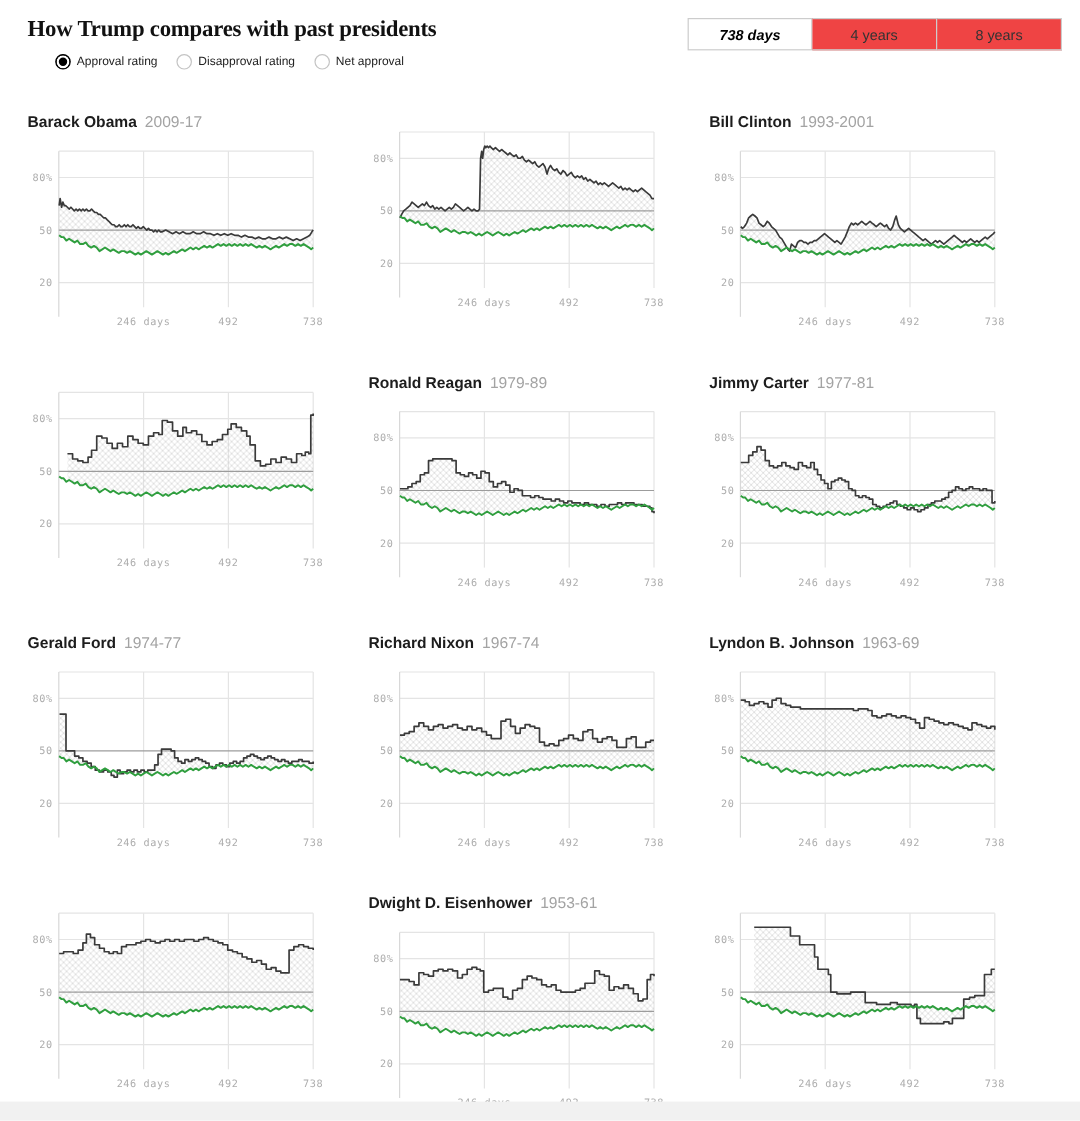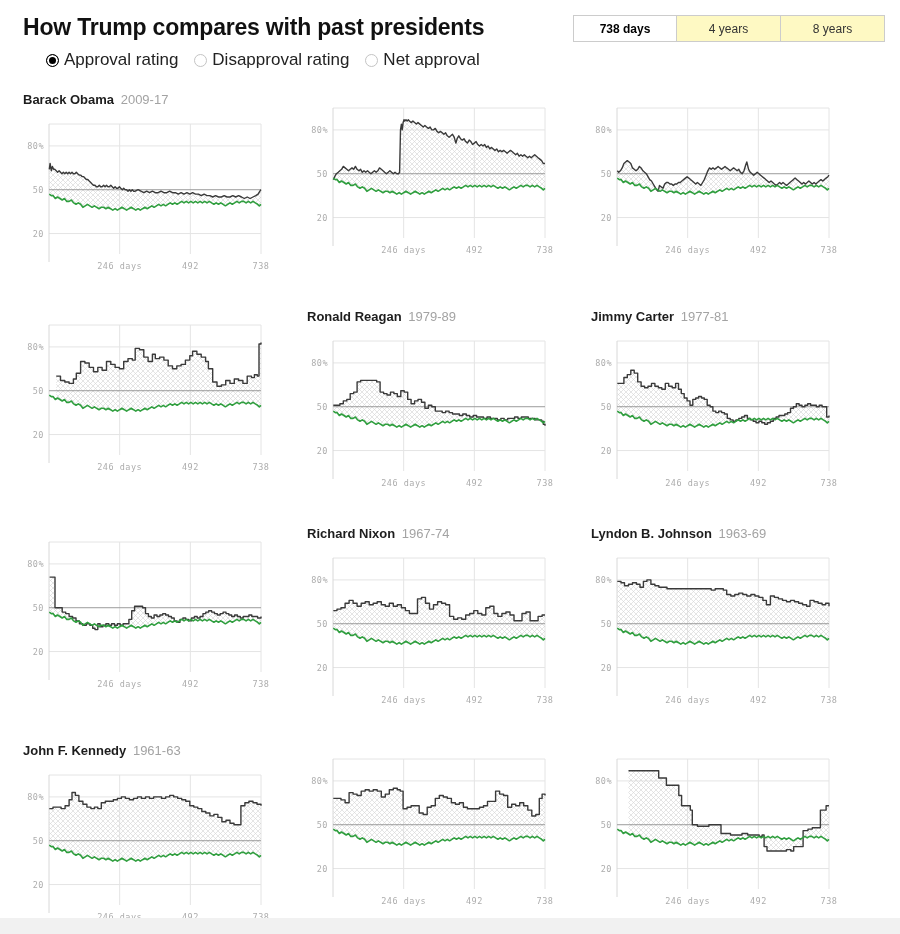--- a/index.html
+++ b/index.html
@@ -1,35 +1,35 @@
 <!DOCTYPE html>
 <html><head>
 <meta charset="utf-8">
 <style>
   * { margin:0; padding:0; box-sizing:border-box; }
   html,body { width:900px; height:934px; background:#fff; overflow:hidden;
               font-family:"Liberation Sans", sans-serif; position:relative; }
   .header { position:relative; padding:14px 15px 0 23px; }
-  .page-title { font-size:23px; font-weight:bold; color:#111; letter-spacing:-0.2px; }
+  .page-title { font-size:19px; font-weight:bold; color:#111; letter-spacing:-0.2px;font-family:Liberation Serif, serif; }
   .range-group { position:absolute; top:15px; right:15px; display:flex; }
   .range-btn { width:104px; height:27px; border:1px solid #ccc; border-left-width:0;
-               background:#fef9c3; color:#333; font-size:12px; display:flex;
+               background:#ef4444; color:#333; font-size:12px; display:flex;
                align-items:center; justify-content:center; cursor:pointer;
                font-family:"Liberation Sans", sans-serif; }
   .range-btn:first-child { border-left-width:1px; }
-  .range-btn.selected { background:#fff; font-weight:bold; color:#000; }
+  .range-btn.selected { background:#fff; font-weight:bold; color:#000;font-style:italic; }
   .radio-row { display:flex; gap:16px; margin:9px 0 0 23px; align-items:center; }
   .radio-item { display:flex; gap:5px; align-items:center; cursor:pointer; }
   .radio-dot { width:13px; height:13px; border-radius:50%; background:#fff;
                border:1px solid #c4c4c4; flex:0 0 auto; }
   .radio-dot.selected { background:#000; border:1px solid #000;
                box-shadow: inset 0 0 0 2px #fff; }
-  .radio-label { font-size:17px; color:#222; }
+  .radio-label { font-size:10px; color:#222; }
   .charts-grid { display:grid; grid-template-columns:repeat(3,240px);
-                 column-gap:44px; row-gap:35px; padding-left:23px; margin-top:22px; }
+                 column-gap:44px; row-gap:35px; padding-left:23px; margin-top:36px; }
   .chart-cell { width:240px; }
   .chart-title { font-size:13px; height:16px; white-space:nowrap; }
   .pres-name { font-weight:bold; color:#1d1d1d; }
   .pres-years { color:#a3a3a3; margin-left:3px; }
   .chart-svg { margin-top:12px; display:block; overflow:visible; }
   .footer-strip { position:absolute; left:0; bottom:0; width:900px; height:16px;
                   background:#f1f1f1; }
 </style>
 </head>
 <body>
@@ -109,20 +109,23 @@
         <text x="21" y="28.910112359550563" text-anchor="end" font-family="&quot;DejaVu Sans Mono&quot;, monospace" font-size="8.5" letter-spacing="0.5" fill="#adadad">80%</text>
         <text x="21" y="72.73033707865169" text-anchor="end" font-family="&quot;DejaVu Sans Mono&quot;, monospace" font-size="8.5" letter-spacing="0.5" fill="#adadad">50</text>
         <text x="21" y="116.5505617977528" text-anchor="end" font-family="&quot;DejaVu Sans Mono&quot;, monospace" font-size="8.5" letter-spacing="0.5" fill="#adadad">20</text>
         <text x="96.66666666666666" y="149" text-anchor="middle" font-family="&quot;DejaVu Sans Mono&quot;, monospace" font-size="8.5" letter-spacing="0.5" fill="#adadad">246 days</text>
         <text x="167.33333333333331" y="149" text-anchor="middle" font-family="&quot;DejaVu Sans Mono&quot;, monospace" font-size="8.5" letter-spacing="0.5" fill="#adadad">492</text>
         <text x="238" y="149" text-anchor="middle" font-family="&quot;DejaVu Sans Mono&quot;, monospace" font-size="8.5" letter-spacing="0.5" fill="#adadad">738</text>
       </svg>
     </div>
 
   <div class="chart-cell">
+    <div class="chart-title">
+      <span class="pres-name">Bill Clinton </span><span class="pres-years">1993-2001</span>
+    </div>
   <svg width="240" height="154" class="chart-svg">
         <defs>
           <pattern id="hatch2" width="5" height="5" patternUnits="userSpaceOnUse">
             <path d="M0,5 L5,0 M0,0 L5,5" stroke="#d4d4d4" stroke-width="0.6"></path>
           </pattern>
         </defs>
         <line x1="26" x2="238" y1="4" y2="4" stroke="#e4e4e4"></line>
         <line x1="26" x2="238" y1="25.910112359550563" y2="25.910112359550563" stroke="#e4e4e4"></line>
         <line x1="26" x2="238" y1="113.5505617977528" y2="113.5505617977528" stroke="#e4e4e4"></line>
         <line x1="96.66666666666666" x2="96.66666666666666" y1="4" y2="134" stroke="#e4e4e4"></line>
@@ -223,20 +226,23 @@
         <text x="21" y="28.910112359550563" text-anchor="end" font-family="&quot;DejaVu Sans Mono&quot;, monospace" font-size="8.5" letter-spacing="0.5" fill="#adadad">80%</text>
         <text x="21" y="72.73033707865169" text-anchor="end" font-family="&quot;DejaVu Sans Mono&quot;, monospace" font-size="8.5" letter-spacing="0.5" fill="#adadad">50</text>
         <text x="21" y="116.5505617977528" text-anchor="end" font-family="&quot;DejaVu Sans Mono&quot;, monospace" font-size="8.5" letter-spacing="0.5" fill="#adadad">20</text>
         <text x="96.66666666666666" y="149" text-anchor="middle" font-family="&quot;DejaVu Sans Mono&quot;, monospace" font-size="8.5" letter-spacing="0.5" fill="#adadad">246 days</text>
         <text x="167.33333333333331" y="149" text-anchor="middle" font-family="&quot;DejaVu Sans Mono&quot;, monospace" font-size="8.5" letter-spacing="0.5" fill="#adadad">492</text>
         <text x="238" y="149" text-anchor="middle" font-family="&quot;DejaVu Sans Mono&quot;, monospace" font-size="8.5" letter-spacing="0.5" fill="#adadad">738</text>
       </svg>
     </div>
 
   <div class="chart-cell">
+    <div class="chart-title">
+      <span class="pres-name">Gerald Ford </span><span class="pres-years">1974-77</span>
+    </div>
   <svg width="240" height="154" class="chart-svg">
         <defs>
           <pattern id="hatch6" width="5" height="5" patternUnits="userSpaceOnUse">
             <path d="M0,5 L5,0 M0,0 L5,5" stroke="#d4d4d4" stroke-width="0.6"></path>
           </pattern>
         </defs>
         <line x1="26" x2="238" y1="4" y2="4" stroke="#e4e4e4"></line>
         <line x1="26" x2="238" y1="25.910112359550563" y2="25.910112359550563" stroke="#e4e4e4"></line>
         <line x1="26" x2="238" y1="113.5505617977528" y2="113.5505617977528" stroke="#e4e4e4"></line>
         <line x1="96.66666666666666" x2="96.66666666666666" y1="4" y2="134" stroke="#e4e4e4"></line>
@@ -310,23 +316,20 @@
         <text x="21" y="28.910112359550563" text-anchor="end" font-family="&quot;DejaVu Sans Mono&quot;, monospace" font-size="8.5" letter-spacing="0.5" fill="#adadad">80%</text>
         <text x="21" y="72.73033707865169" text-anchor="end" font-family="&quot;DejaVu Sans Mono&quot;, monospace" font-size="8.5" letter-spacing="0.5" fill="#adadad">50</text>
         <text x="21" y="116.5505617977528" text-anchor="end" font-family="&quot;DejaVu Sans Mono&quot;, monospace" font-size="8.5" letter-spacing="0.5" fill="#adadad">20</text>
         <text x="96.66666666666666" y="149" text-anchor="middle" font-family="&quot;DejaVu Sans Mono&quot;, monospace" font-size="8.5" letter-spacing="0.5" fill="#adadad">246 days</text>
         <text x="167.33333333333331" y="149" text-anchor="middle" font-family="&quot;DejaVu Sans Mono&quot;, monospace" font-size="8.5" letter-spacing="0.5" fill="#adadad">492</text>
         <text x="238" y="149" text-anchor="middle" font-family="&quot;DejaVu Sans Mono&quot;, monospace" font-size="8.5" letter-spacing="0.5" fill="#adadad">738</text>
       </svg>
     </div>
 
   <div class="chart-cell">
-    <div class="chart-title">
-      <span class="pres-name">John F. Kennedy </span><span class="pres-years">1961-63</span>
-    </div>
   <svg width="240" height="154" class="chart-svg">
         <defs>
           <pattern id="hatch9" width="5" height="5" patternUnits="userSpaceOnUse">
             <path d="M0,5 L5,0 M0,0 L5,5" stroke="#d4d4d4" stroke-width="0.6"></path>
           </pattern>
         </defs>
         <line x1="26" x2="238" y1="4" y2="4" stroke="#e4e4e4"></line>
         <line x1="26" x2="238" y1="25.910112359550563" y2="25.910112359550563" stroke="#e4e4e4"></line>
         <line x1="26" x2="238" y1="113.5505617977528" y2="113.5505617977528" stroke="#e4e4e4"></line>
         <line x1="96.66666666666666" x2="96.66666666666666" y1="4" y2="134" stroke="#e4e4e4"></line>
@@ -340,20 +343,23 @@
         <text x="21" y="28.910112359550563" text-anchor="end" font-family="&quot;DejaVu Sans Mono&quot;, monospace" font-size="8.5" letter-spacing="0.5" fill="#adadad">80%</text>
         <text x="21" y="72.73033707865169" text-anchor="end" font-family="&quot;DejaVu Sans Mono&quot;, monospace" font-size="8.5" letter-spacing="0.5" fill="#adadad">50</text>
         <text x="21" y="116.5505617977528" text-anchor="end" font-family="&quot;DejaVu Sans Mono&quot;, monospace" font-size="8.5" letter-spacing="0.5" fill="#adadad">20</text>
         <text x="96.66666666666666" y="149" text-anchor="middle" font-family="&quot;DejaVu Sans Mono&quot;, monospace" font-size="8.5" letter-spacing="0.5" fill="#adadad">246 days</text>
         <text x="167.33333333333331" y="149" text-anchor="middle" font-family="&quot;DejaVu Sans Mono&quot;, monospace" font-size="8.5" letter-spacing="0.5" fill="#adadad">492</text>
         <text x="238" y="149" text-anchor="middle" font-family="&quot;DejaVu Sans Mono&quot;, monospace" font-size="8.5" letter-spacing="0.5" fill="#adadad">738</text>
       </svg>
     </div>
 
   <div class="chart-cell">
+    <div class="chart-title">
+      <span class="pres-name">Dwight D. Eisenhower </span><span class="pres-years">1953-61</span>
+    </div>
   <svg width="240" height="154" class="chart-svg">
         <defs>
           <pattern id="hatch10" width="5" height="5" patternUnits="userSpaceOnUse">
             <path d="M0,5 L5,0 M0,0 L5,5" stroke="#d4d4d4" stroke-width="0.6"></path>
           </pattern>
         </defs>
         <line x1="26" x2="238" y1="4" y2="4" stroke="#e4e4e4"></line>
         <line x1="26" x2="238" y1="25.910112359550563" y2="25.910112359550563" stroke="#e4e4e4"></line>
         <line x1="26" x2="238" y1="113.5505617977528" y2="113.5505617977528" stroke="#e4e4e4"></line>
         <line x1="96.66666666666666" x2="96.66666666666666" y1="4" y2="134" stroke="#e4e4e4"></line>

